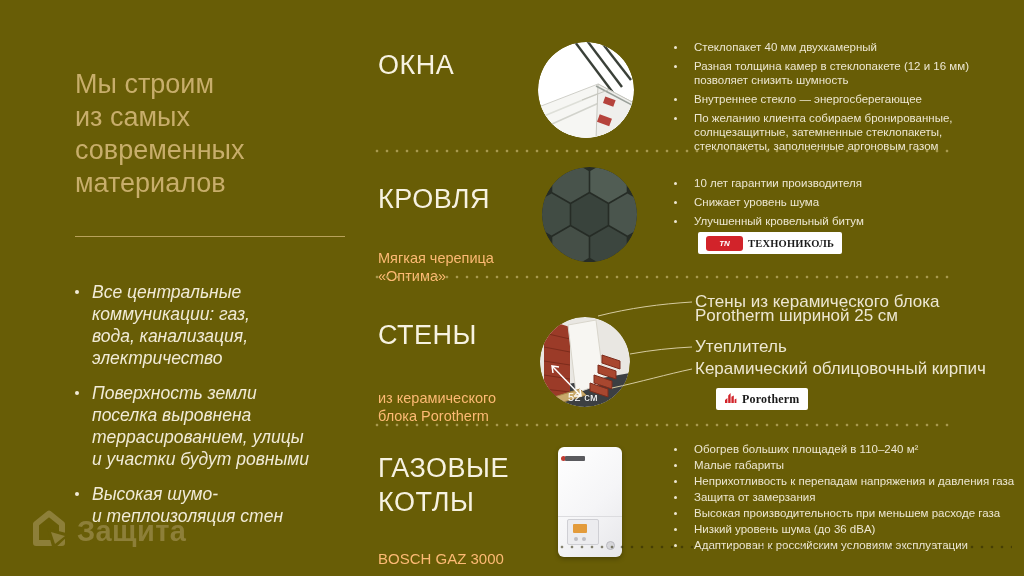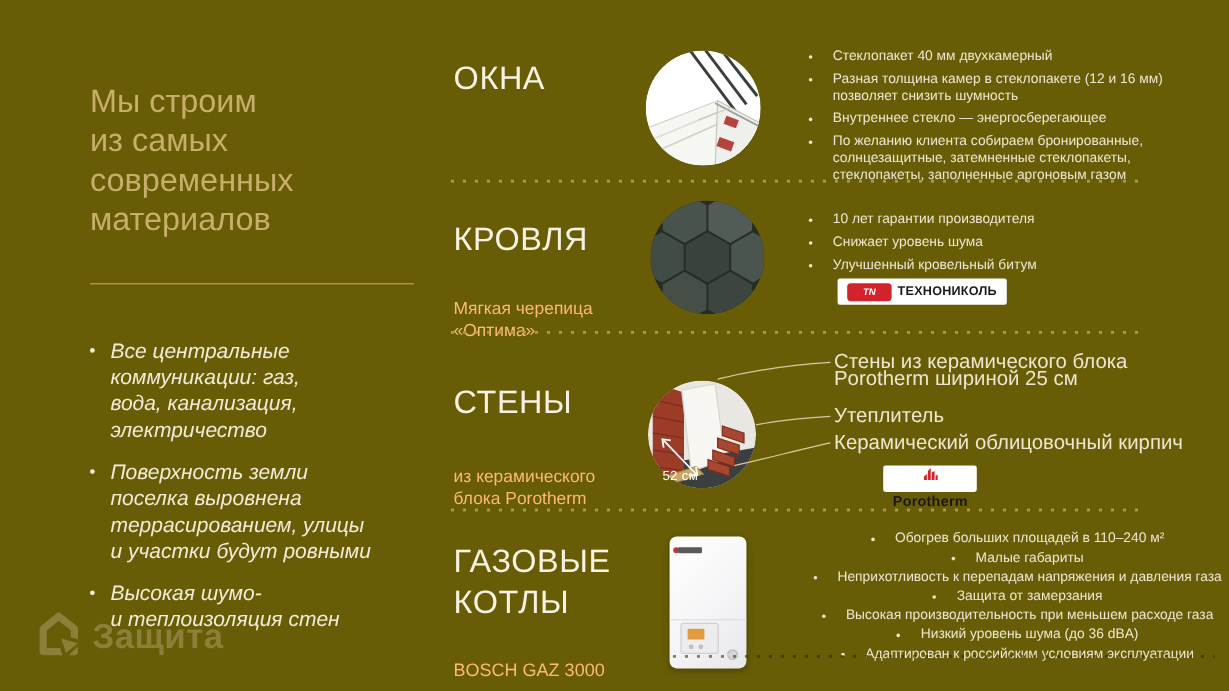--- a/index.html
+++ b/index.html
@@ -45,34 +45,34 @@
   #roof-bullets{left:674px;top:176px;width:342px;gap:5px;}
 
   #walls-heading{left:378px;top:318px;}
   #walls-sub{left:378px;top:356px;}
   #wall-photo{left:540px;top:317px;width:90px;height:90px;}
   .callout{position:absolute;font-size:17px;line-height:14px;color:#EDE7D2;}
   #callout-1{left:695px;top:295px;width:322px;}
   #callout-2{left:695px;top:340px;}
   #callout-3{left:695px;top:362px;}
   .callout-lines{position:absolute;left:540px;top:290px;width:160px;height:120px;}
-  .dim-label{position:absolute;left:552px;top:391px;font-size:11px;color:#ffffff;letter-spacing:.3px;}
+  .dim-label{position:absolute;left:568px;top:391px;font-size:11px;color:#ffffff;letter-spacing:.3px;}
 
   .badge{position:absolute;height:22px;background:#ffffff;border-radius:2px;display:flex;align-items:center;
          padding:0 8px;gap:5px;box-sizing:border-box;}
   .badge-abbr{width:37px;height:15px;background:#D2232A;border-radius:3px;color:#fff;font-size:8px;font-weight:bold;
               font-style:italic;display:flex;align-items:center;justify-content:center;}
-  .badge-name{font-size:10.5px;font-weight:bold;color:#1a1a1a;letter-spacing:.2px;}
+  .badge-name{font-size:10.5px;font-weight:bold;color:#1a1a1a;letter-spacing:.2px;font-family:Liberation Serif, serif;}
   #tn-badge{left:698px;top:232px;}
-  #po-badge{left:736px;top:388px;flex-direction:column;}
+  #po-badge{left:716px;top:388px;}
   #po-badge .badge-name{font-size:12px;}
 
   #boilers-heading{left:378px;top:451px;}
   #boilers-sub{left:378px;top:517px;font-size:15px;}
-  #boiler-bullets{left:674px;top:442px;width:348px;gap:2px;align-items:center;}
+  #boiler-bullets{left:674px;top:442px;width:348px;gap:2px;}
 
   #boiler{position:absolute;left:558px;top:447px;width:64px;height:110px;border-radius:6px;
           background:linear-gradient(135deg,#ffffff 0%,#f5f5f7 55%,#e7e7ea 100%);
           box-shadow:0 2px 5px rgba(0,0,0,.28);}
   .bosch-logo{position:absolute;left:7px;top:9px;width:20px;height:5px;background:#5a5a5e;border-radius:1px;}
   .bosch-dot{position:absolute;left:3px;top:9px;width:5px;height:5px;border-radius:50%;background:#c03a30;}
   .boiler-seam{position:absolute;left:0;bottom:40px;width:100%;height:1px;background:#dcdcdf;}
   .boiler-panel{position:absolute;left:9px;bottom:12px;width:30px;height:24px;background:#ececef;
                 border:1px solid #cfcfd4;border-radius:2px;}
   .boiler-screen{position:absolute;left:5px;top:4px;width:14px;height:9px;background:#e39b3b;border-radius:1px;}

